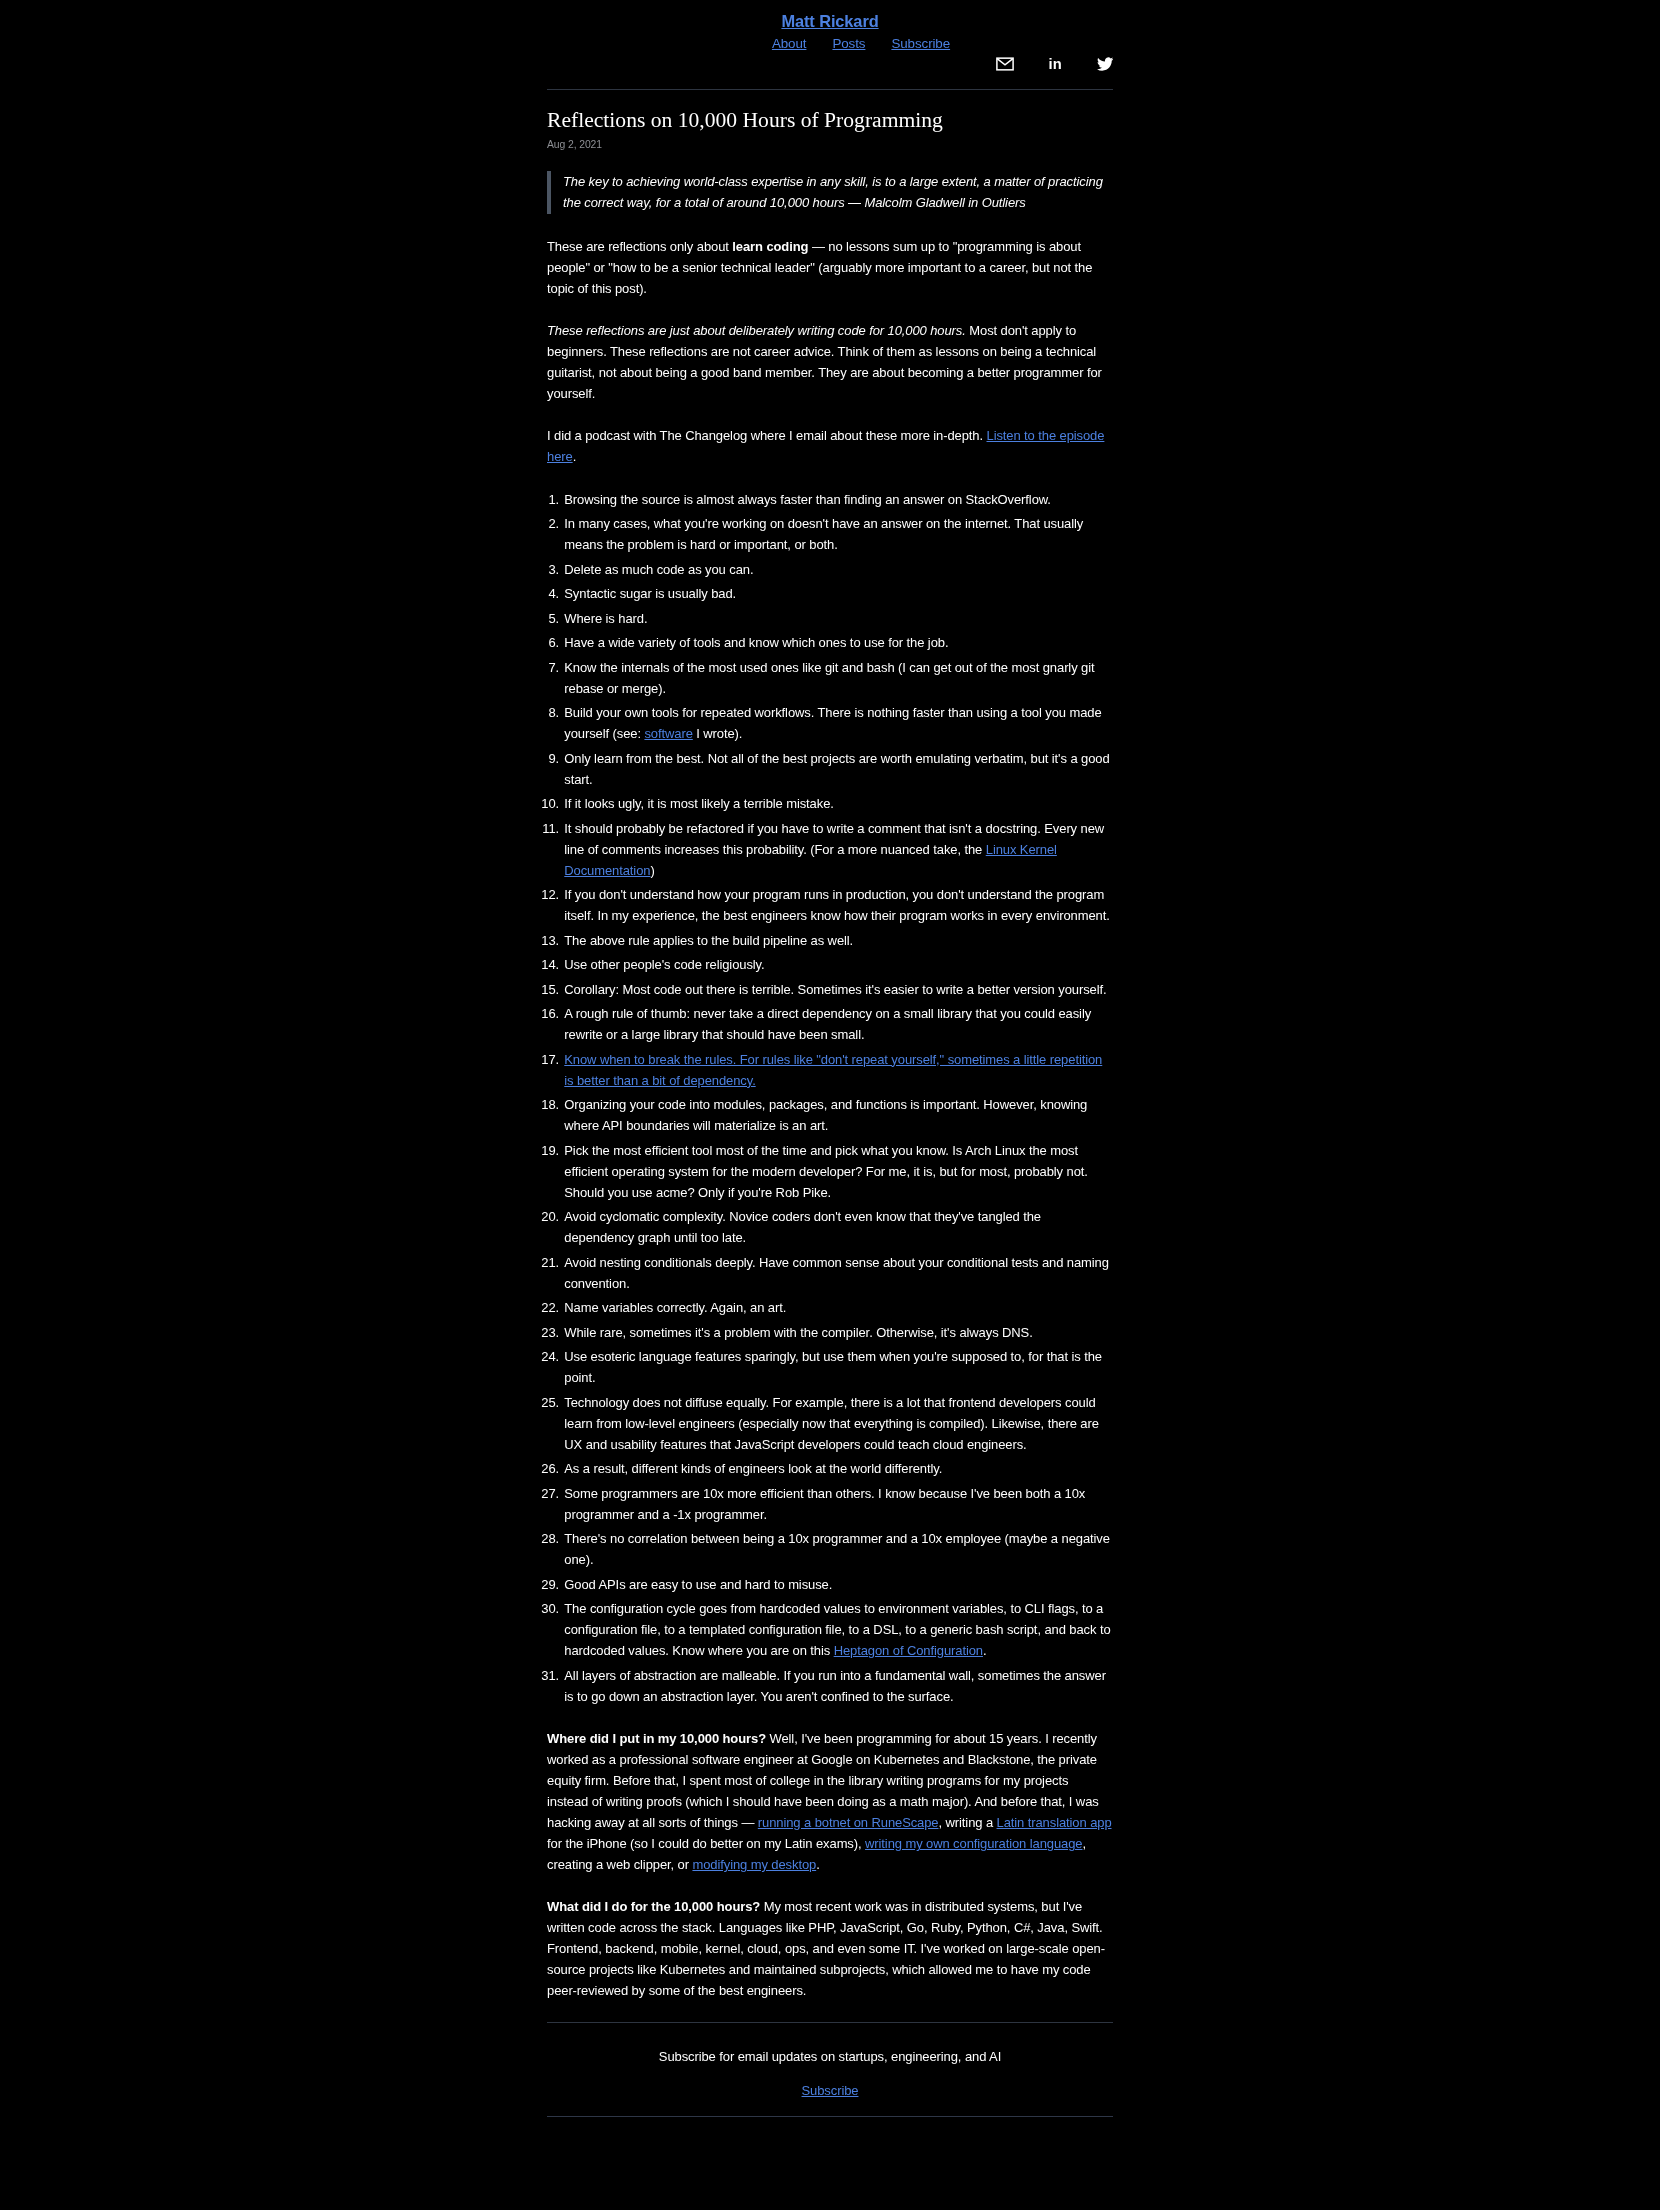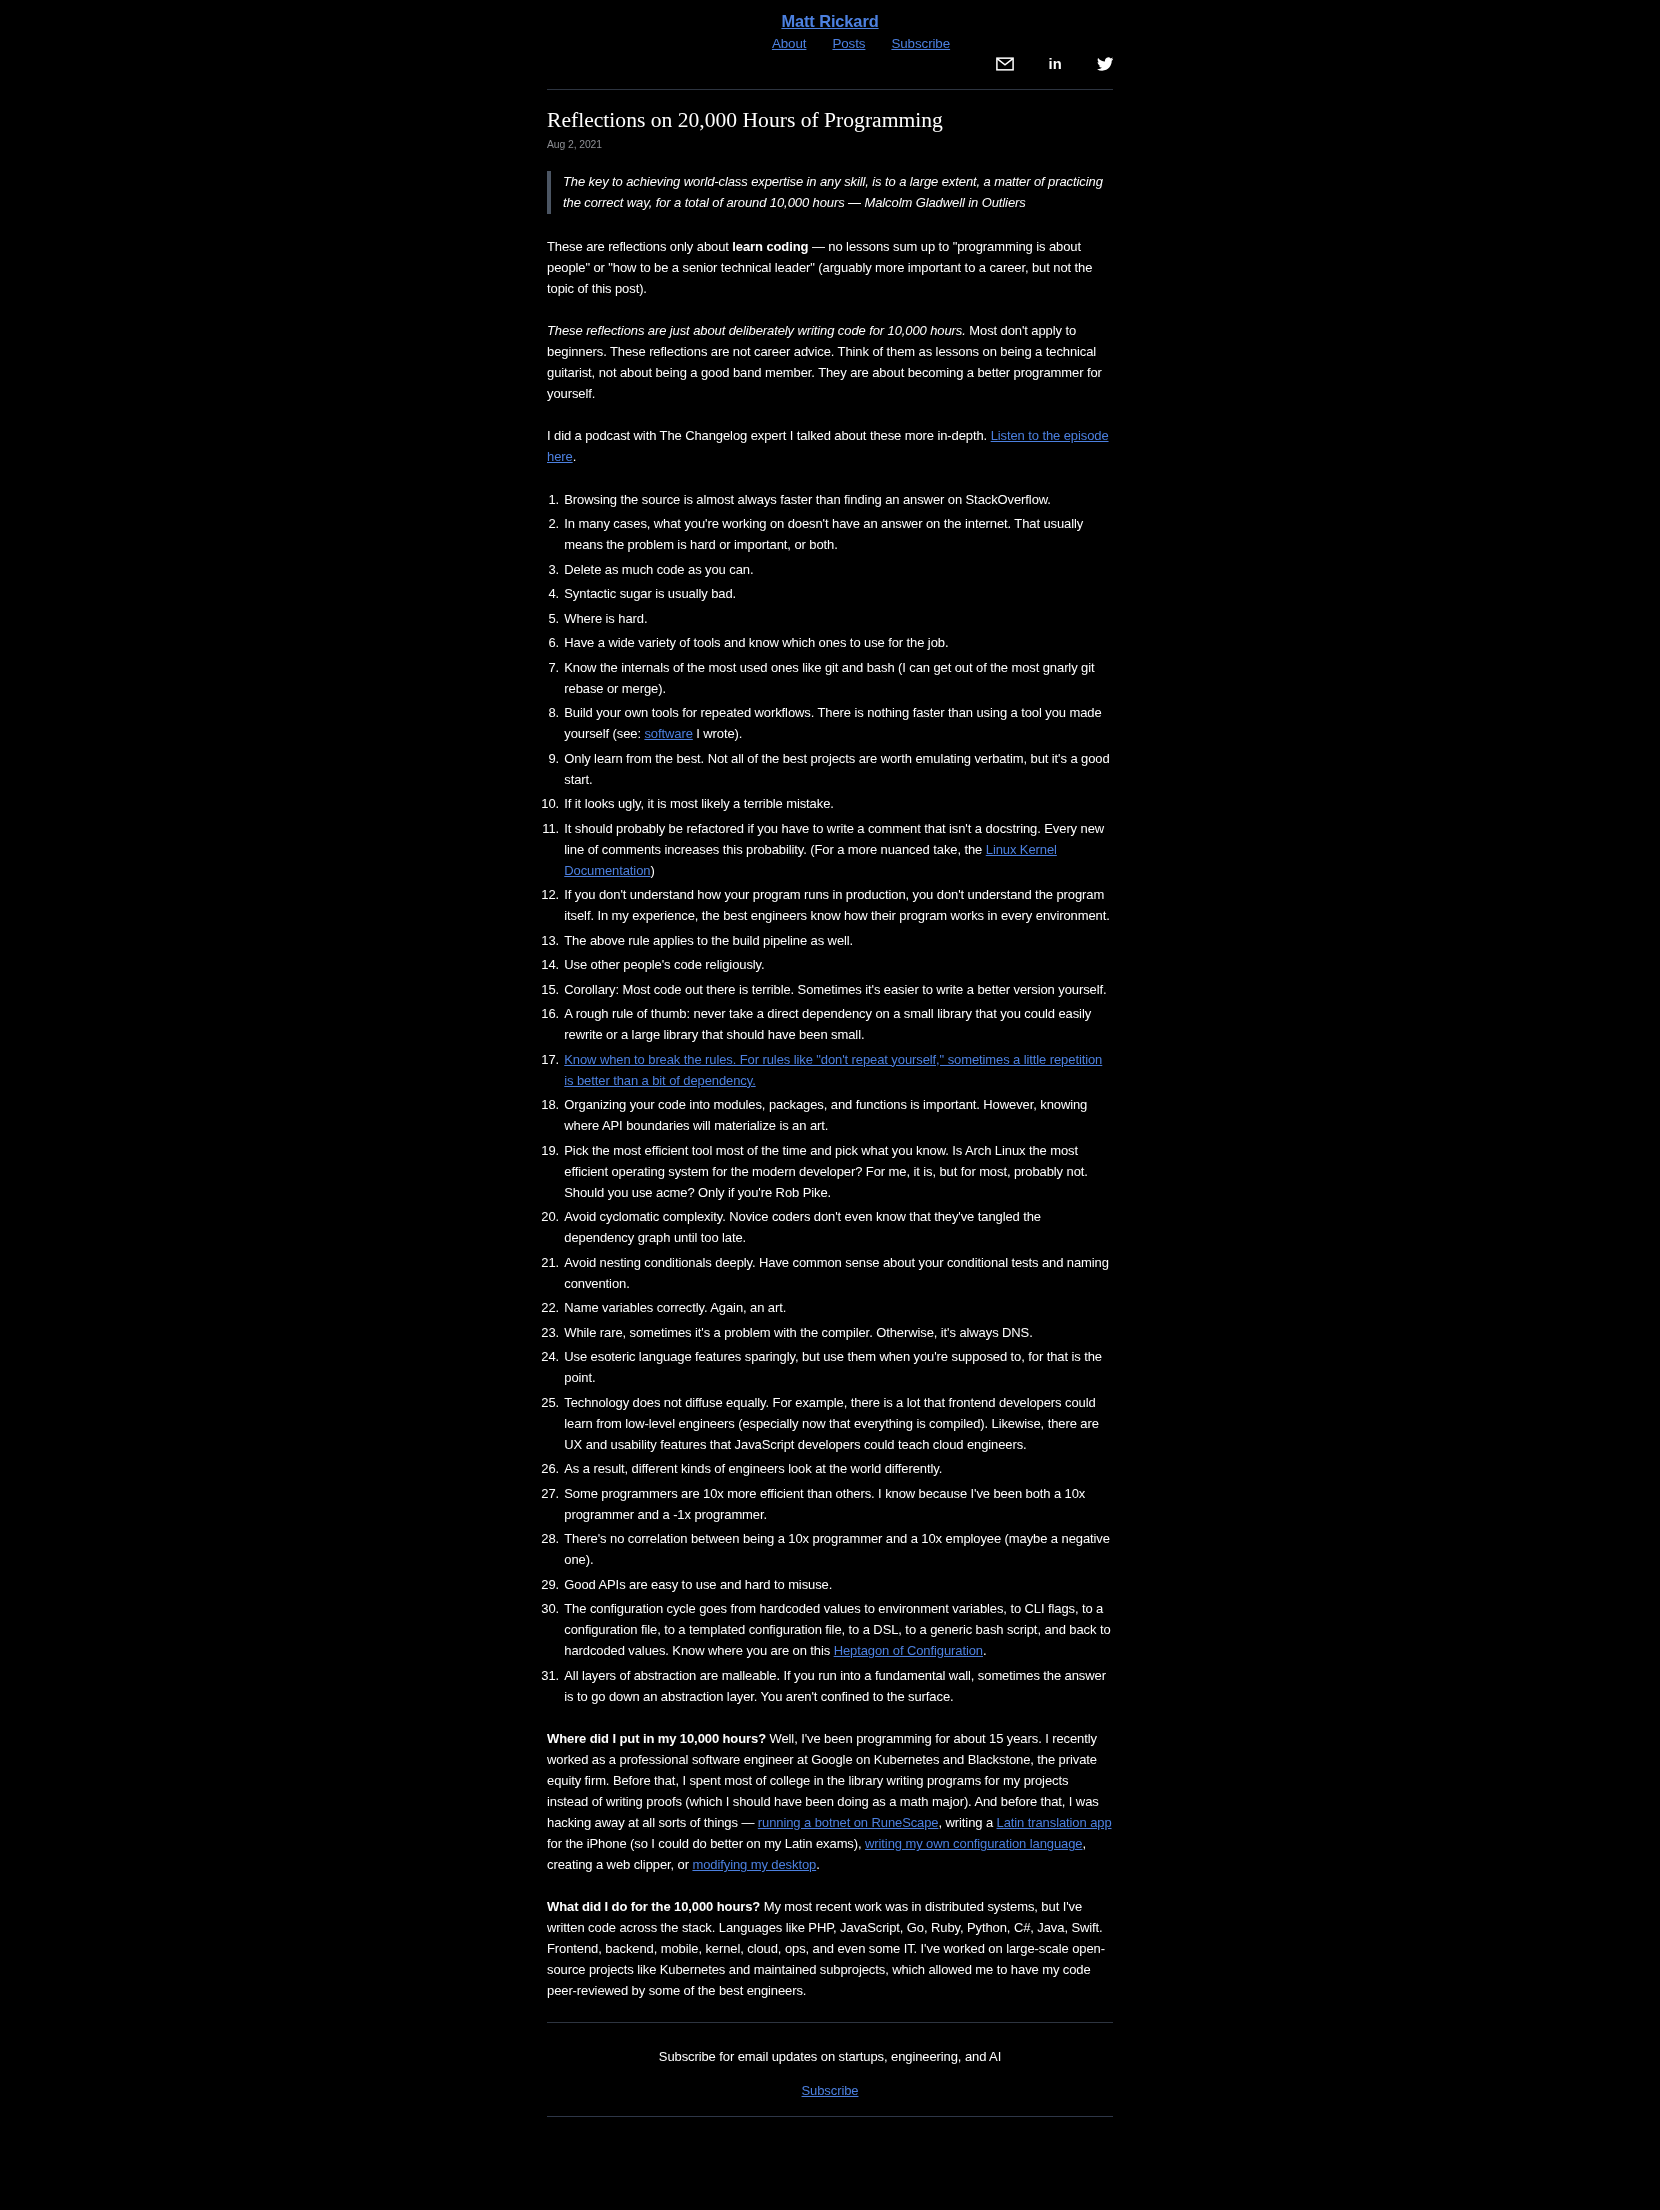--- a/index.html
+++ b/index.html
@@ -78,28 +78,28 @@
         </a>
       <a href="#" aria-label="twitter">
         <svg width="16.4" height="14" viewBox="0 0 24 20">
             <path fill="#ffffff" d="M23.95 2.57a10 10 0 0 1-2.82.78A4.96 4.96 0 0 0 23.29.62c-.95.56-2 .96-3.12 1.18A4.92 4.92 0 0 0 11.78 6.3C7.69 6.1 4.07 4.13 1.64 1.16a4.82 4.82 0 0 0-.67 2.48c0 1.71.87 3.21 2.19 4.1a4.9 4.9 0 0 1-2.23-.62v.06a4.92 4.92 0 0 0 3.95 4.83 5 5 0 0 1-2.21.08 4.94 4.94 0 0 0 4.6 3.42A9.87 9.87 0 0 1 1.17 17.6c-.39 0-.78-.02-1.17-.07a13.99 13.99 0 0 0 7.56 2.21c9.05 0 14-7.5 14-13.99l-.02-.63a9.94 9.94 0 0 0 2.41-2.55z"></path>
           </svg>
       </a>
     </div>
   </header>
 
   <article>
-    <h1>Reflections on 20,000 Hours of Programming</h1>
+    <h1>Reflections on 10,000 Hours of Programming</h1>
     <div class="date">Aug 2, 2021</div>
 
     <blockquote><span class="i">The key to achieving world-class expertise in any skill, is to a large extent, a matter of practicing the correct way, for a total of around 10,000 hours — Malcolm Gladwell in Outliers</span></blockquote>
 
     <p><span>These are reflections only about </span><span class="b">learn coding</span><span> — no lessons sum up to "programming is about people" or "how to be a senior technical leader" (arguably more important to a career, but not the topic of this post).</span></p>
     <p><span class="i">These reflections are just about deliberately writing code for 10,000 hours.</span><span> Most don't apply to beginners. These reflections are not career advice. Think of them as lessons on being a technical guitarist, not about being a good band member. They are about becoming a better programmer for yourself.</span></p>
-    <p><span>I did a podcast with The Changelog expert I talked about these more in-depth. </span><a href="#">Listen to the episode here</a><span>.</span></p>
+    <p><span>I did a podcast with The Changelog where I email about these more in-depth. </span><a href="#">Listen to the episode here</a><span>.</span></p>
 
     <ol>
         <li><span>Browsing the source is almost always faster than finding an answer on StackOverflow.</span></li>
         <li><span>In many cases, what you're working on doesn't have an answer on the internet. That usually means the problem is hard or important, or both.</span></li>
         <li><span>Delete as much code as you can.</span></li>
         <li><span>Syntactic sugar is usually bad.</span></li>
         <li><span>Where is hard.</span></li>
         <li><span>Have a wide variety of tools and know which ones to use for the job.</span></li>
         <li><span>Know the internals of the most used ones like git and bash (I can get out of the most gnarly git rebase or merge).</span></li>
         <li><span>Build your own tools for repeated workflows. There is nothing faster than using a tool you made yourself (see: </span><a href="#">software</a><span> I wrote).</span></li>

